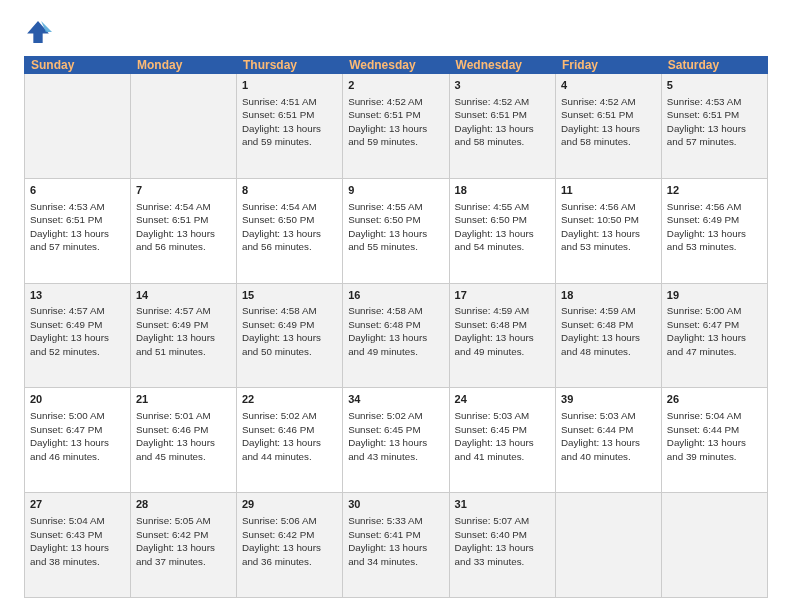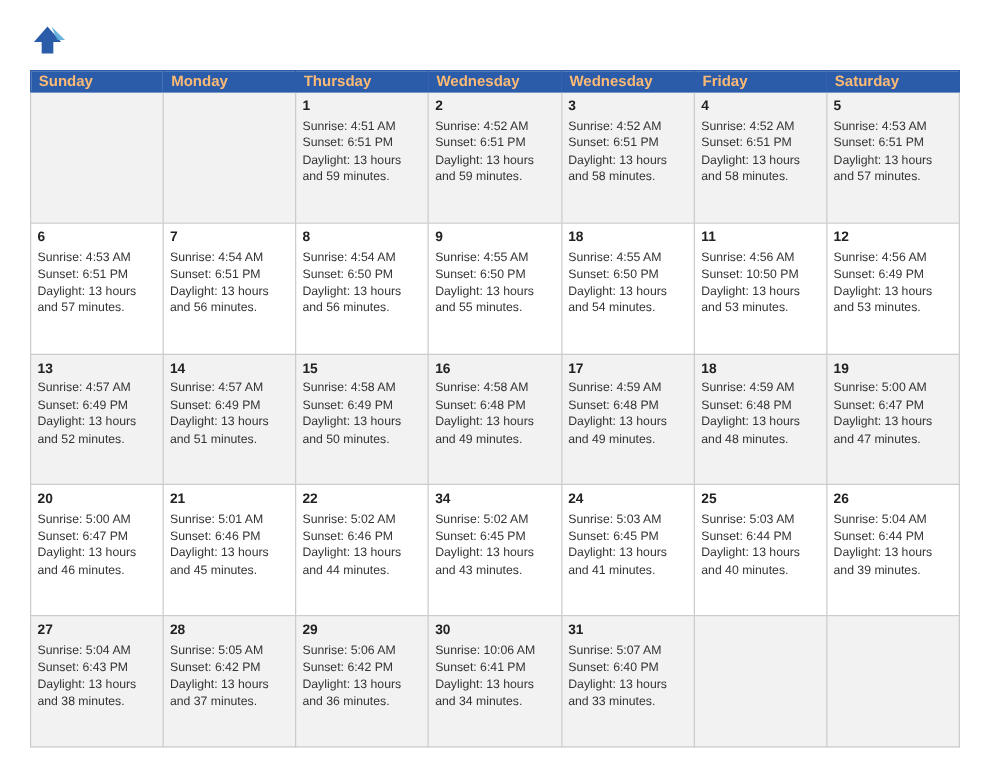--- a/index.html
+++ b/index.html
@@ -306,21 +306,21 @@
 and 43 minutes.</div>
           </td>
           <td>
             <span class="day-num">24</span>
             <div class="day-info">Sunrise: 5:03 AM
 Sunset: 6:45 PM
 Daylight: 13 hours
 and 41 minutes.</div>
           </td>
           <td>
-            <span class="day-num">25</span>
+            <span class="day-num">39</span>
             <div class="day-info">Sunrise: 5:03 AM
 Sunset: 6:44 PM
 Daylight: 13 hours
 and 40 minutes.</div>
           </td>
           <td>
             <span class="day-num">26</span>
             <div class="day-info">Sunrise: 5:04 AM
 Sunset: 6:44 PM
 Daylight: 13 hours
@@ -344,21 +344,21 @@
           </td>
           <td>
             <span class="day-num">29</span>
             <div class="day-info">Sunrise: 5:06 AM
 Sunset: 6:42 PM
 Daylight: 13 hours
 and 36 minutes.</div>
           </td>
           <td>
             <span class="day-num">30</span>
-            <div class="day-info">Sunrise: 10:06 AM
+            <div class="day-info">Sunrise: 5:33 AM
 Sunset: 6:41 PM
 Daylight: 13 hours
 and 34 minutes.</div>
           </td>
           <td>
             <span class="day-num">31</span>
             <div class="day-info">Sunrise: 5:07 AM
 Sunset: 6:40 PM
 Daylight: 13 hours
 and 33 minutes.</div>

